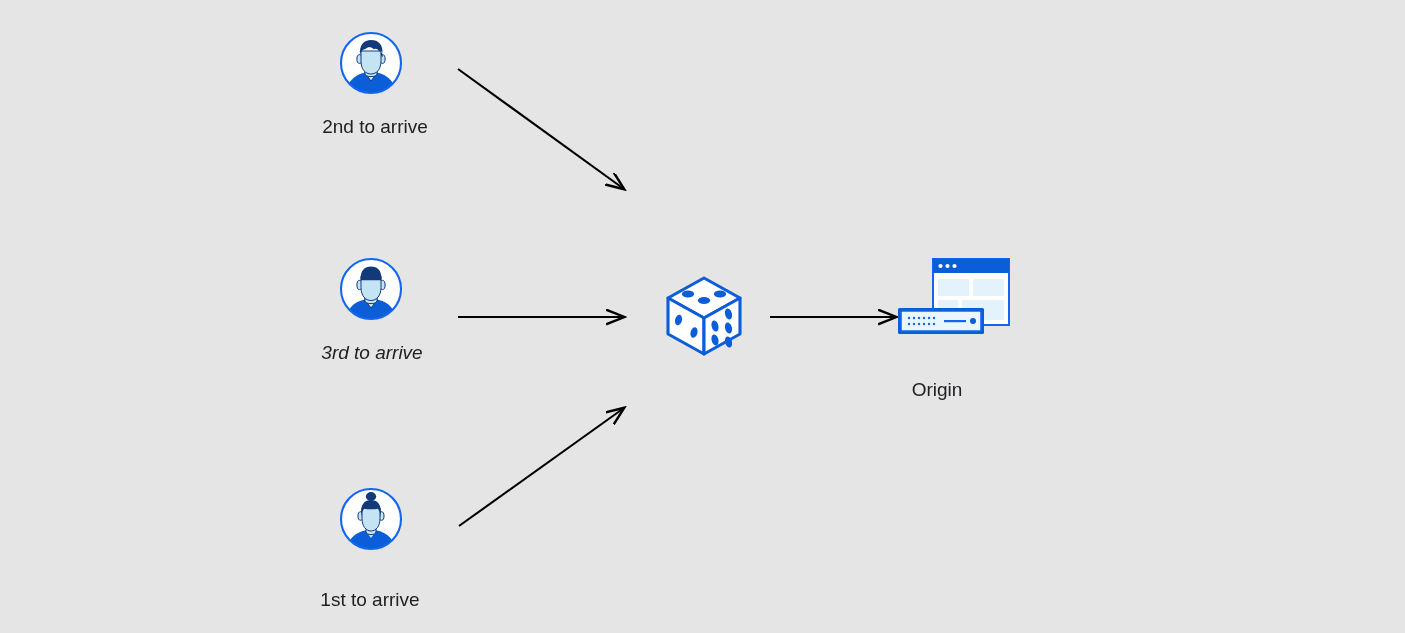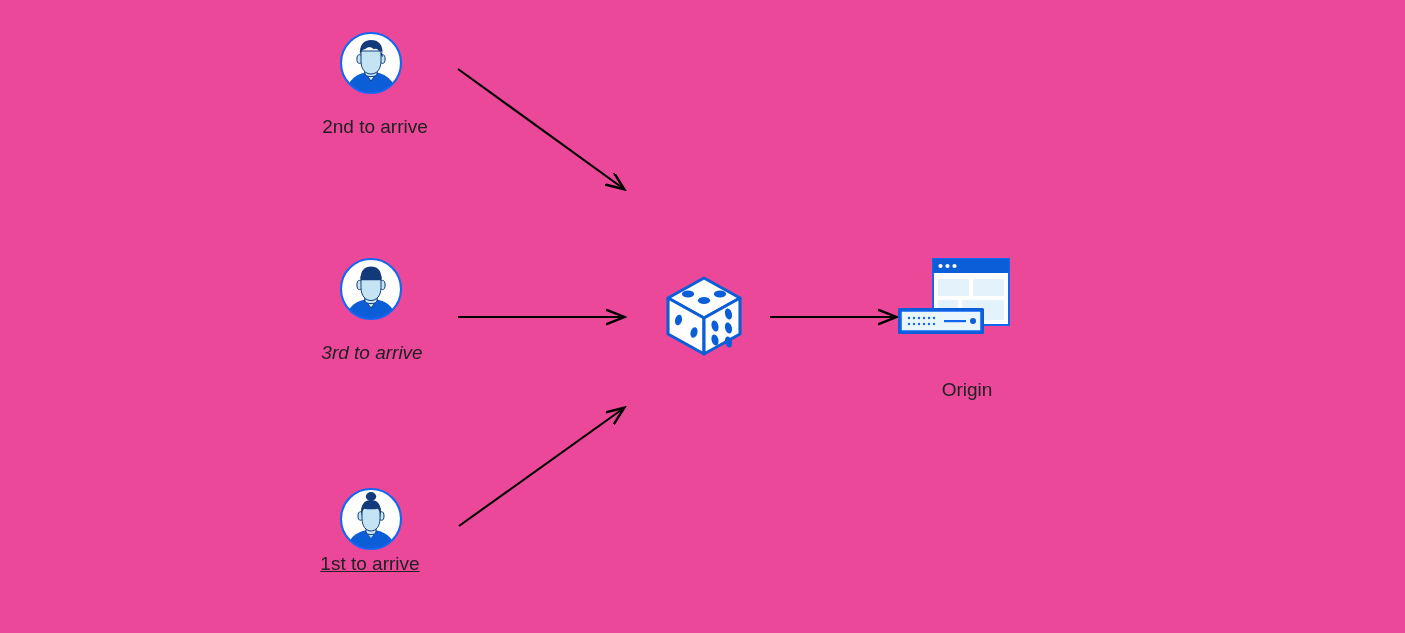--- a/index.html
+++ b/index.html
@@ -7,21 +7,21 @@
     padding: 0;
     background: #ffffff;
   }
   body {
     font-family: "Liberation Sans", "DejaVu Sans", sans-serif;
   }
   #canvas {
     position: relative;
     width: 1405px;
     height: 633px;
-    background: #ec4899;
+    background: #e5e5e5;
     overflow: hidden;
   }
   .node {
     position: absolute;
   }
   .avatar-wrap {
     position: absolute;
     width: 64px;
     height: 64px;
   }
@@ -152,21 +152,21 @@
 
           <ellipse cx="32" cy="9.5" rx="5.2" ry="4.4" fill="#123A7A"></ellipse>
 
           <path d="M22.6 30 C21 20 23.6 13 32 13 C40.4 13 43 20 41.4 30
                    C41.4 25 40 22.6 38.4 21.4 C36 22.6 28 22.6 25.6 21.4
                    C24 22.6 22.6 25 22.6 30 Z" fill="#123A7A"></path>
         </g>
         <circle cx="32" cy="32" r="30" fill="none" stroke="#1266F1" stroke-width="2.1"></circle>
       </svg>
     </div>
-    <div class="node-label" style="left:339px; top:553px; width:150px; margin-left:-44px;text-decoration:underline;">1st to arrive</div>
+    <div class="node-label" style="left:339px; top:589px; width:150px; margin-left:-44px;">1st to arrive</div>
   </div>
 
   <div class="node">
     <div class="dice-wrap" style="left:658px; top:270px;">
       <svg viewBox="0 0 92 92" width="92" height="92">
         <g stroke="#0B5ED7" stroke-width="3.1" stroke-linejoin="round" fill="#ffffff">
 
           <path d="M46 8 L82 28 L46 48 L10 28 Z"></path>
 
           <path d="M10 28 L46 48 L46 84 L10 64 Z"></path>
@@ -231,16 +231,16 @@
             <circle cx="34" cy="71" r="1.2"></circle>
               <circle cx="39" cy="71" r="1.2"></circle>
           </g>
 
           <rect x="49" y="67" width="22" height="2.2" fill="#1266F1"></rect>
 
           <circle cx="78" cy="68" r="3" fill="#0B5ED7"></circle>
         </g>
       </svg>
     </div>
-    <div class="node-label" style="left:898px; top:379px; width:150px; margin-left:-6px;">Origin</div>
+    <div class="node-label" style="left:868px; top:379px; width:150px; margin-left:-6px;">Origin</div>
   </div>
 
 </div>
 
 </body></html>

